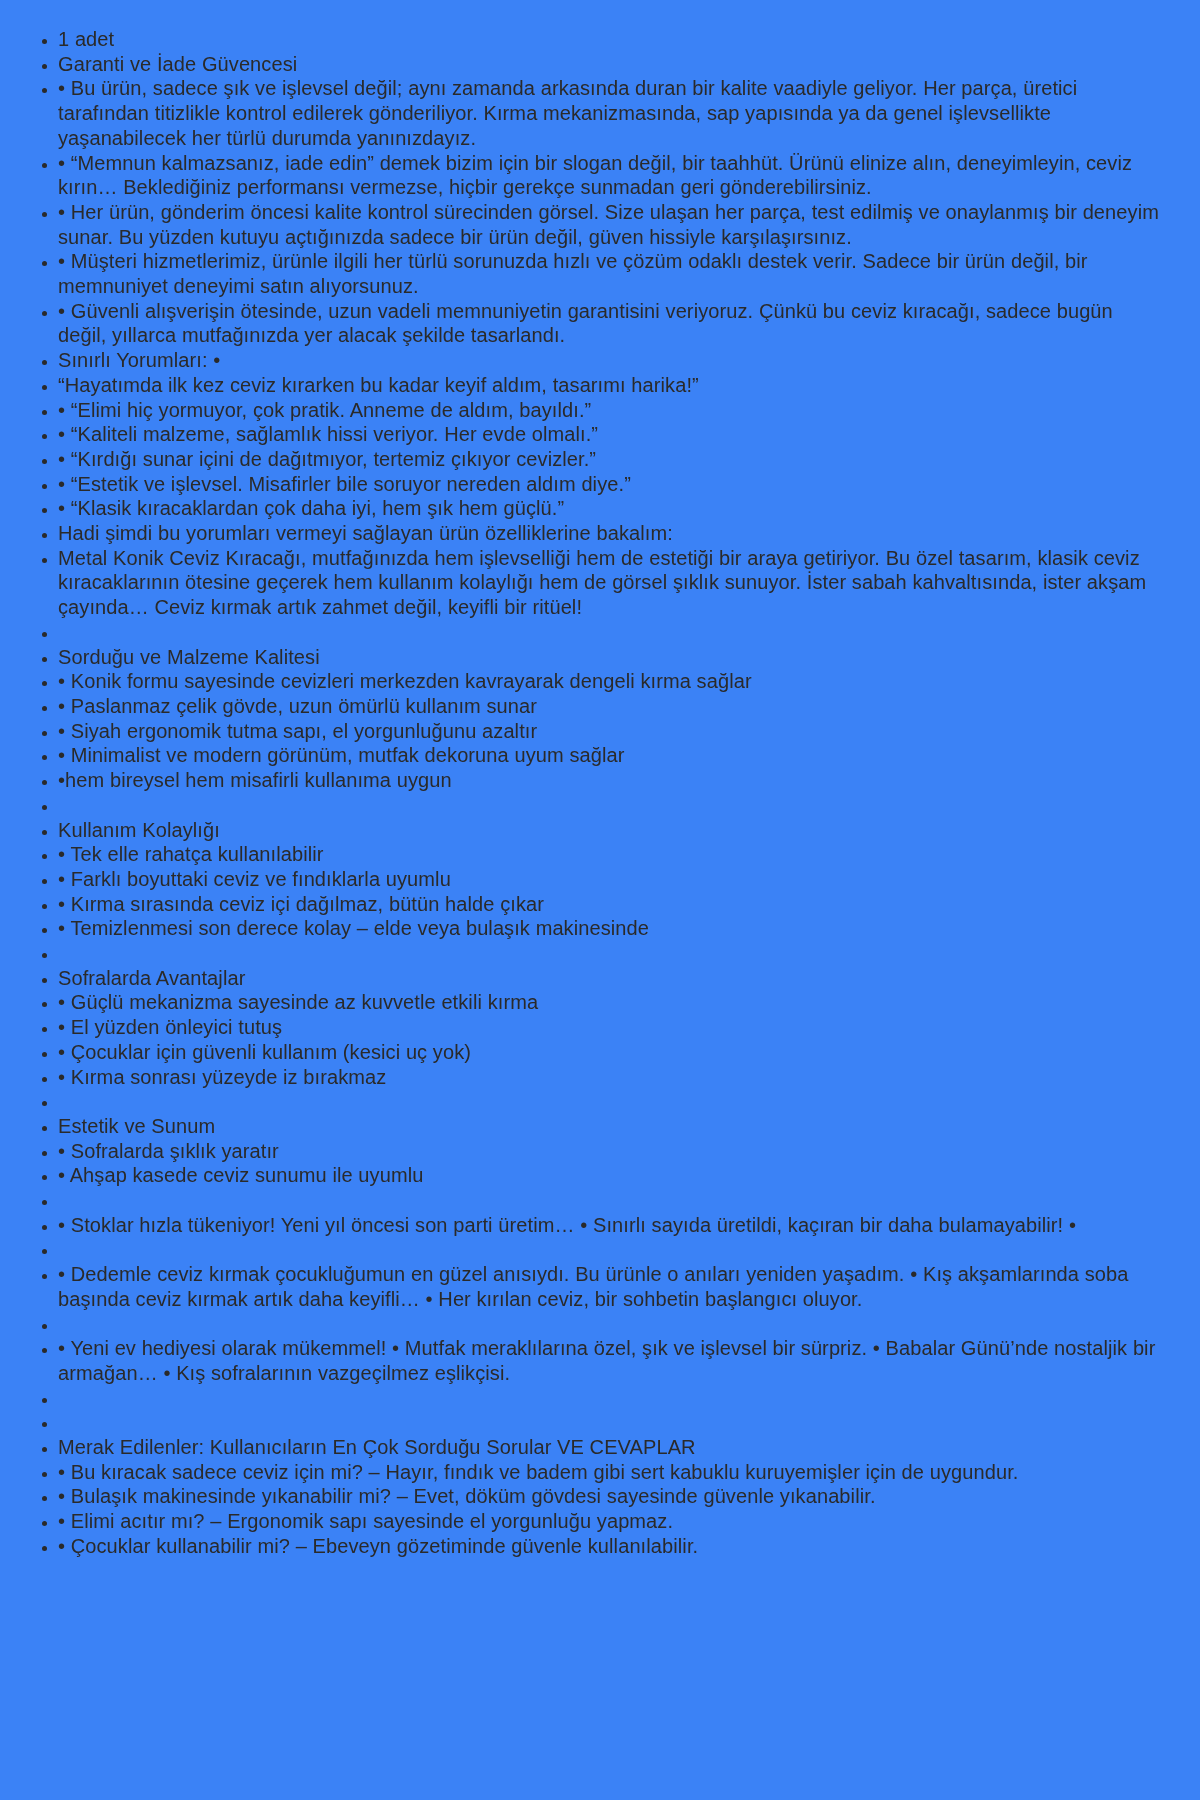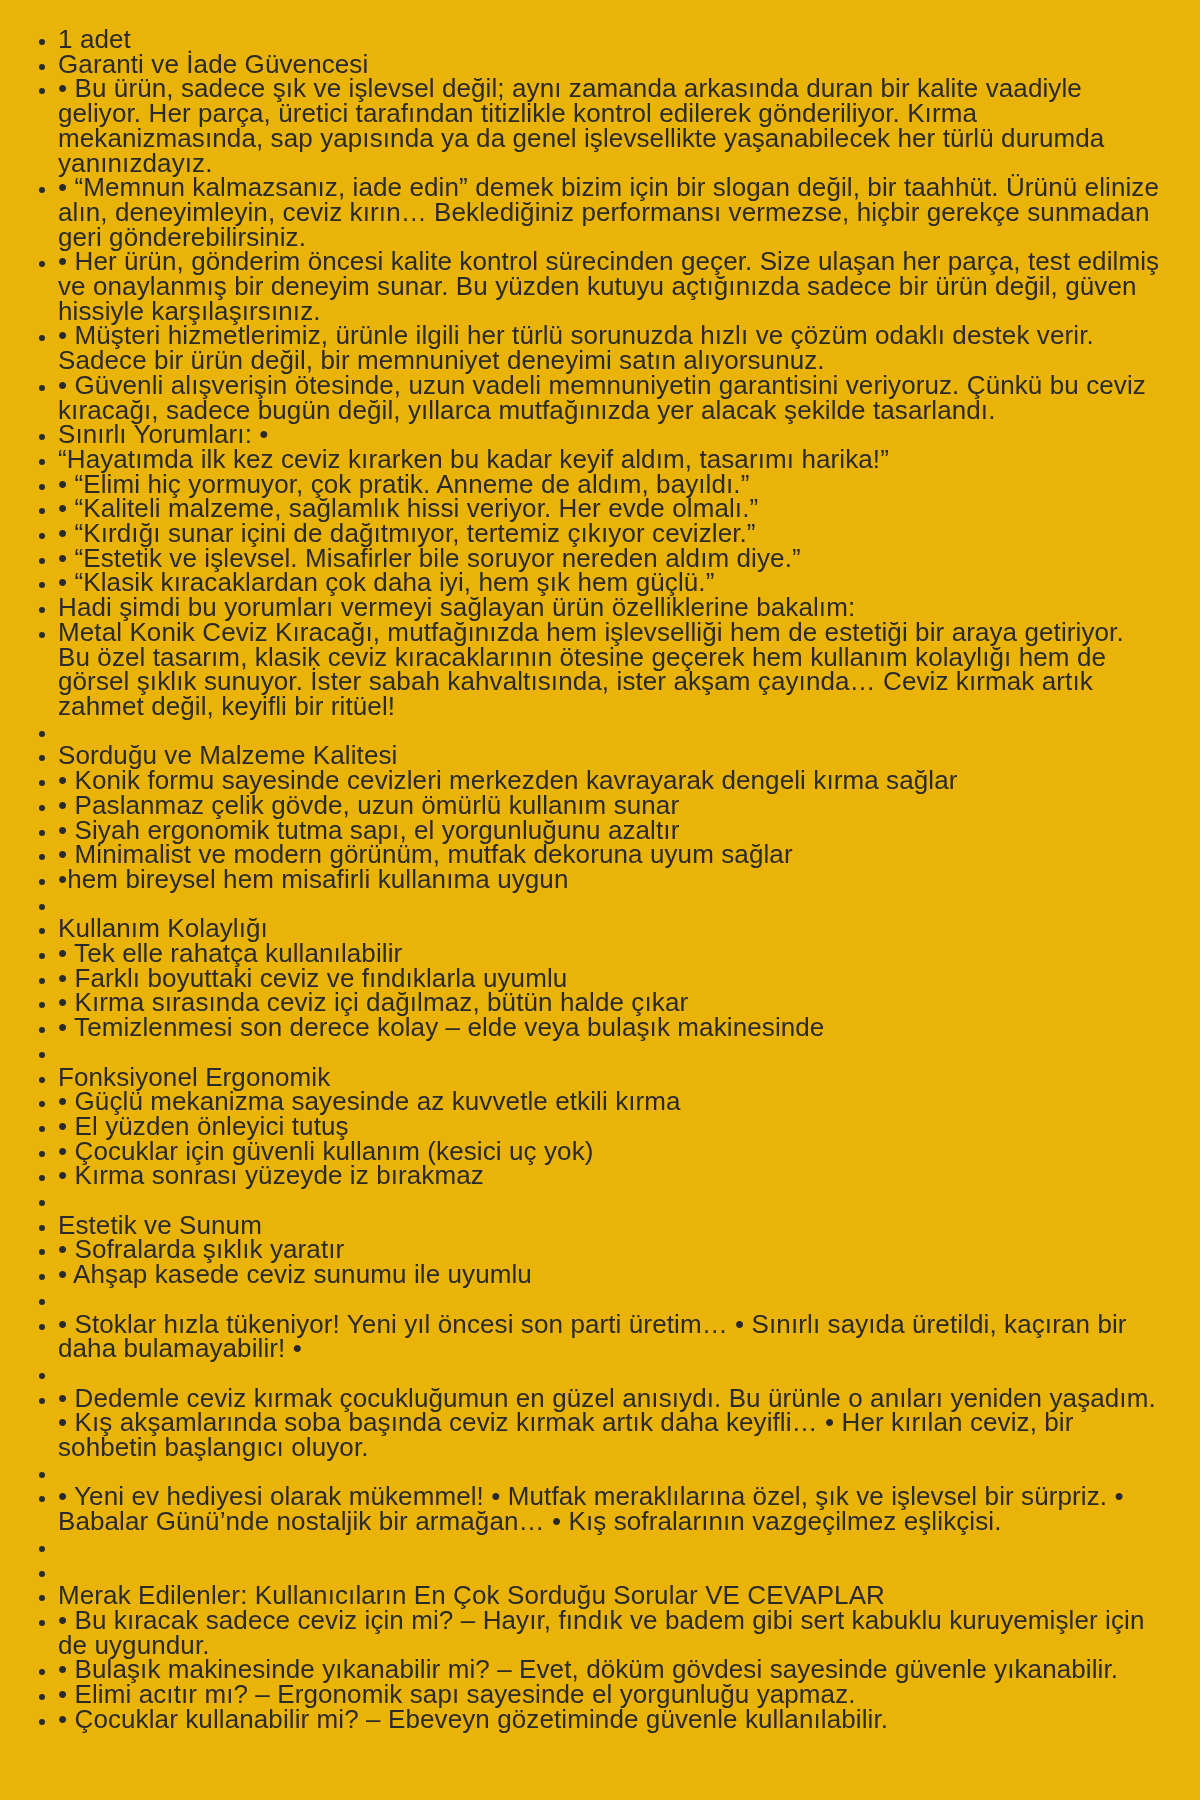--- a/index.html
+++ b/index.html
@@ -1,23 +1,23 @@
 <!DOCTYPE html>
 <html><head>
 <meta charset="utf-8">
 <style>
   html, body { margin: 0; padding: 0; background: #ffffff; }
   .page {
     width: 1200px;
     height: 1800px;
     box-sizing: border-box;
-    background: #eab308;
+    background: #3b82f6;
     color: #2a2a2a;
     font-family: "Liberation Sans", "DejaVu Sans", sans-serif;
-    font-size: 26px;
+    font-size: 20px;
     line-height: 24.7px;
     letter-spacing: 0.1px;
     padding: 27px 40px 0 0;
     overflow: hidden;
   }
   ul.bullet-list {
     margin: 0;
     padding: 0 0 0 58px;
     list-style: disc outside;
   }
@@ -34,21 +34,21 @@
 </style>
 </head>
 <body>
 
 <div class="page">
   <ul class="bullet-list">
       <li>1 adet</li>
       <li>Garanti ve İade Güvencesi</li>
       <li>• Bu ürün, sadece şık ve işlevsel değil; aynı zamanda arkasında duran bir kalite vaadiyle geliyor. Her parça, üretici tarafından titizlikle kontrol edilerek gönderiliyor. Kırma mekanizmasında, sap yapısında ya da genel işlevsellikte yaşanabilecek her türlü durumda yanınızdayız.</li>
       <li>• “Memnun kalmazsanız, iade edin” demek bizim için bir slogan değil, bir taahhüt. Ürünü elinize alın, deneyimleyin, ceviz kırın… Beklediğiniz performansı vermezse, hiçbir gerekçe sunmadan geri gönderebilirsiniz.</li>
-      <li>• Her ürün, gönderim öncesi kalite kontrol sürecinden geçer. Size ulaşan her parça, test edilmiş ve onaylanmış bir deneyim sunar. Bu yüzden kutuyu açtığınızda sadece bir ürün değil, güven hissiyle karşılaşırsınız.</li>
+      <li>• Her ürün, gönderim öncesi kalite kontrol sürecinden görsel. Size ulaşan her parça, test edilmiş ve onaylanmış bir deneyim sunar. Bu yüzden kutuyu açtığınızda sadece bir ürün değil, güven hissiyle karşılaşırsınız.</li>
       <li>• Müşteri hizmetlerimiz, ürünle ilgili her türlü sorunuzda hızlı ve çözüm odaklı destek verir. Sadece bir ürün değil, bir memnuniyet deneyimi satın alıyorsunuz.</li>
       <li>• Güvenli alışverişin ötesinde, uzun vadeli memnuniyetin garantisini veriyoruz. Çünkü bu ceviz kıracağı, sadece bugün değil, yıllarca mutfağınızda yer alacak şekilde tasarlandı.</li>
       <li>Sınırlı Yorumları: •</li>
       <li>“Hayatımda ilk kez ceviz kırarken bu kadar keyif aldım, tasarımı harika!”</li>
       <li>• “Elimi hiç yormuyor, çok pratik. Anneme de aldım, bayıldı.”</li>
       <li>• “Kaliteli malzeme, sağlamlık hissi veriyor. Her evde olmalı.”</li>
       <li>• “Kırdığı sunar içini de dağıtmıyor, tertemiz çıkıyor cevizler.”</li>
       <li>• “Estetik ve işlevsel. Misafirler bile soruyor nereden aldım diye.”</li>
       <li>• “Klasik kıracaklardan çok daha iyi, hem şık hem güçlü.”</li>
       <li>Hadi şimdi bu yorumları vermeyi sağlayan ürün özelliklerine bakalım:</li>
@@ -60,21 +60,21 @@
       <li>• Siyah ergonomik tutma sapı, el yorgunluğunu azaltır</li>
       <li>• Minimalist ve modern görünüm, mutfak dekoruna uyum sağlar</li>
       <li>•hem bireysel hem misafirli kullanıma uygun</li>
       <li></li>
       <li>Kullanım Kolaylığı</li>
       <li>• Tek elle rahatça kullanılabilir</li>
       <li>• Farklı boyuttaki ceviz ve fındıklarla uyumlu</li>
       <li>• Kırma sırasında ceviz içi dağılmaz, bütün halde çıkar</li>
       <li>• Temizlenmesi son derece kolay – elde veya bulaşık makinesinde</li>
       <li></li>
-      <li>Fonksiyonel Ergonomik</li>
+      <li>Sofralarda Avantajlar</li>
       <li>• Güçlü mekanizma sayesinde az kuvvetle etkili kırma</li>
       <li>• El yüzden önleyici tutuş</li>
       <li>• Çocuklar için güvenli kullanım (kesici uç yok)</li>
       <li>• Kırma sonrası yüzeyde iz bırakmaz</li>
       <li></li>
       <li>Estetik ve Sunum</li>
       <li>• Sofralarda şıklık yaratır</li>
       <li>• Ahşap kasede ceviz sunumu ile uyumlu</li>
       <li></li>
       <li>• Stoklar hızla tükeniyor! Yeni yıl öncesi son parti üretim… • Sınırlı sayıda üretildi, kaçıran bir daha bulamayabilir! •</li>

